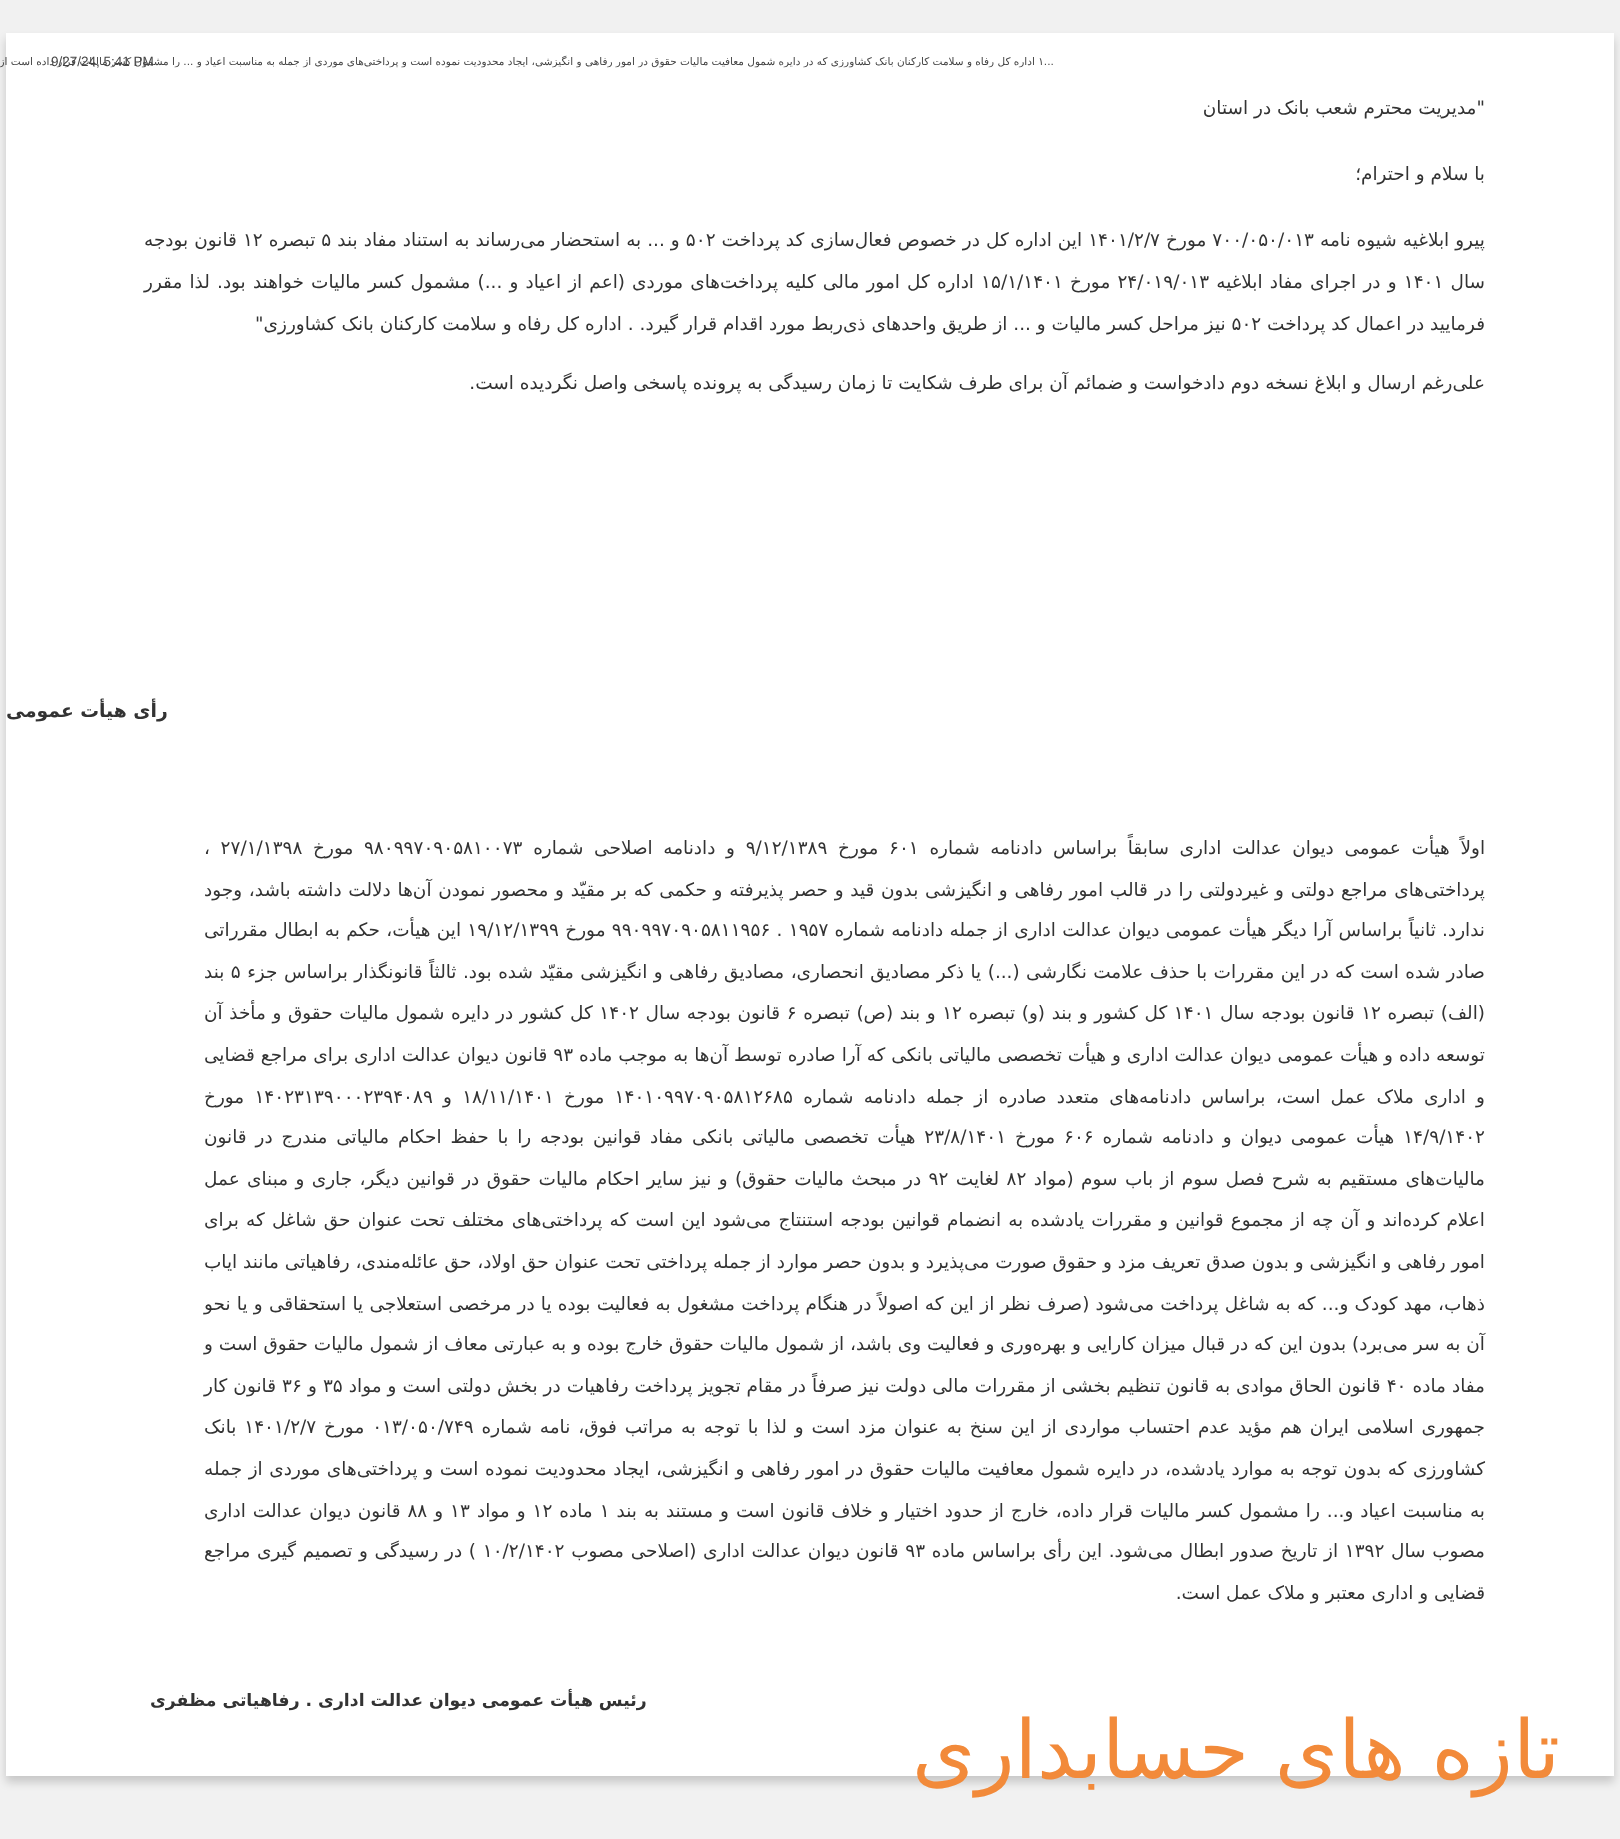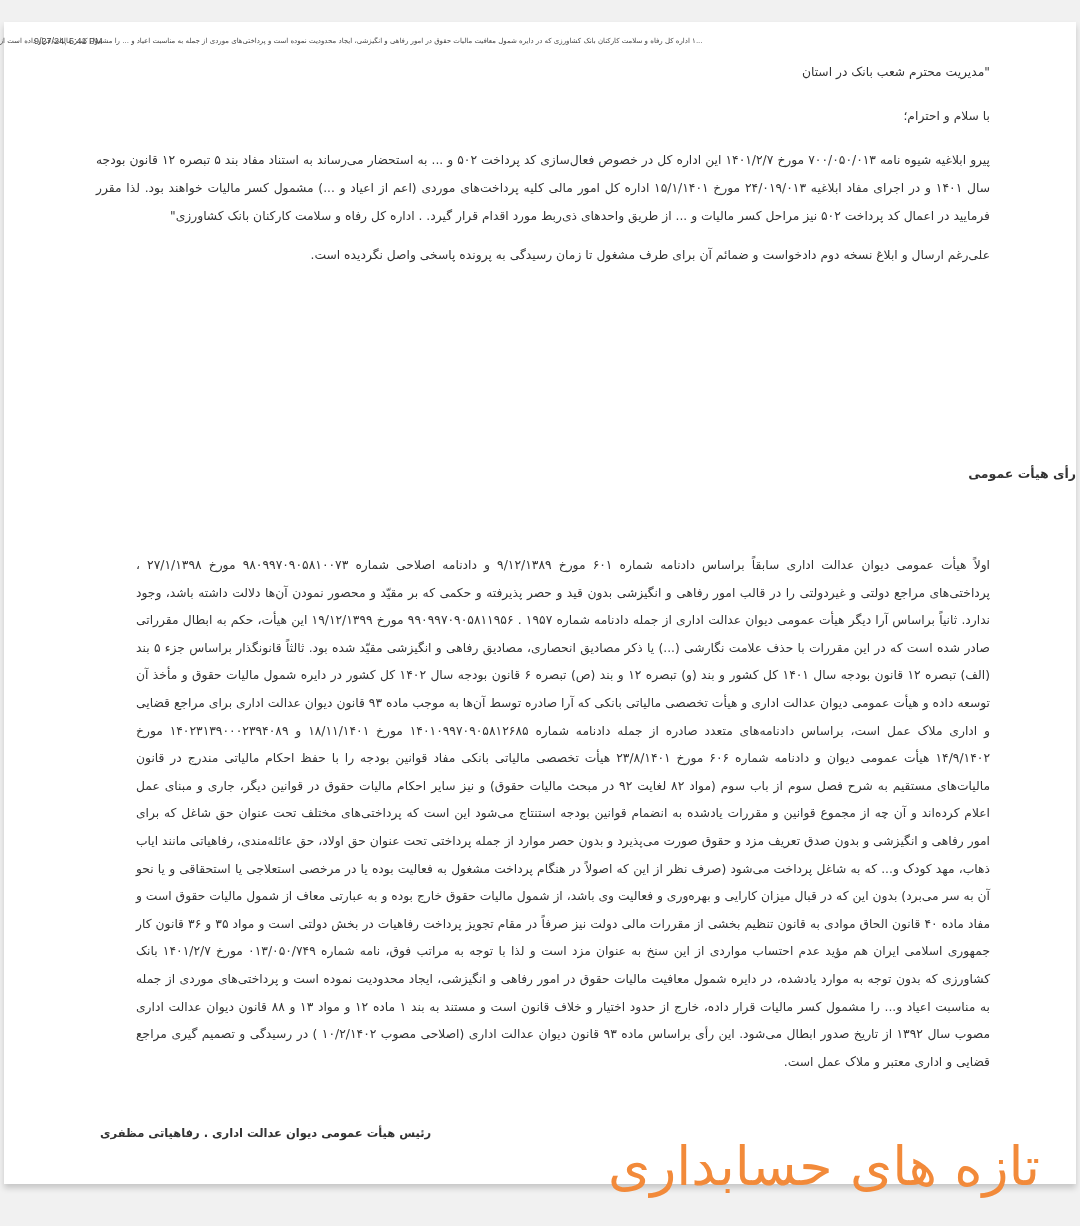--- a/index.html
+++ b/index.html
@@ -77,21 +77,21 @@
     .p-subject { margin-top: 16px !important; }
     .p-greeting { margin-top: 16px !important; }
     .p-body1 { margin-top: 16px !important; }
     .p-body2 { margin-top: 11px !important; }
     .p-body3 { margin-top: 10px !important; }
     .heading {
       position: absolute;
       top: 444px;
       left: 0;
       width: 1072px;
-      text-align: right;
+      text-align: left;
       direction: rtl;
       font-weight: bold;
       font-size: 12.5px;
       color: #333;
     }
     .verdict {
       position: absolute;
       right: 86px;
       left: 92px;
       top: 530px;
@@ -133,21 +133,21 @@
 
   <div class="print-header">
     <span class="print-date">9/27/24, 5:41 PM</span>
     <span class="print-title">...۱ اداره کل رفاه و سلامت کارکنان بانک کشاورزی که در دایره شمول معافیت مالیات حقوق در امور رفاهی و انگیزشی، ایجاد محدودیت نموده است و پرداختی‌های موردی از جمله به مناسبت اعیاد و ... را مشمول کسر مالیات قرار داده است از تاریخ تصویب ابطال شد</span>
   </div>
 
   <div class="content">
     <p class="p-salutation">"مدیریت محترم شعب بانک در استان</p>
     <p class="p-greeting">با سلام و احترام؛</p>
     <p class="p-body1">پیرو ابلاغیه شیوه نامه ۷۰۰/۰۵۰/۰۱۳ مورخ ۱۴۰۱/۲/۷ این اداره کل در خصوص فعال‌سازی کد پرداخت ۵۰۲ و ... به استحضار می‌رساند به استناد مفاد بند ۵ تبصره ۱۲ قانون بودجه سال ۱۴۰۱ و در اجرای مفاد ابلاغیه ۲۴/۰۱۹/۰۱۳ مورخ ۱۵/۱/۱۴۰۱ اداره کل امور مالی کلیه پرداخت‌های موردی (اعم از اعیاد و ...) مشمول کسر مالیات خواهند بود. لذا مقرر فرمایید در اعمال کد پرداخت ۵۰۲ نیز مراحل کسر مالیات و ... از طریق واحدهای ذی‌ربط مورد اقدام قرار گیرد. . اداره کل رفاه و سلامت کارکنان بانک کشاورزی"</p>
-    <p class="p-body2">علی‌رغم ارسال و ابلاغ نسخه دوم دادخواست و ضمائم آن برای طرف مشغول تا زمان رسیدگی به پرونده پاسخی واصل نگردیده است.</p>
+    <p class="p-body2">علی‌رغم ارسال و ابلاغ نسخه دوم دادخواست و ضمائم آن برای طرف شکایت تا زمان رسیدگی به پرونده پاسخی واصل نگردیده است.</p>
   </div>
 
   <div class="heading">رأی هیأت عمومی</div>
 
   <div class="verdict">اولاً هیأت عمومی دیوان عدالت اداری سابقاً براساس دادنامه شماره ۶۰۱ مورخ ۹/۱۲/۱۳۸۹ و دادنامه اصلاحی شماره ۹۸۰۹۹۷۰۹۰۵۸۱۰۰۷۳ مورخ ۲۷/۱/۱۳۹۸ ، پرداختی‌های مراجع دولتی و غیردولتی را در قالب امور رفاهی و انگیزشی بدون قید و حصر پذیرفته و حکمی که بر مقیّد و محصور نمودن آن‌ها دلالت داشته باشد، وجود ندارد. ثانیاً براساس آرا دیگر هیأت عمومی دیوان عدالت اداری از جمله دادنامه شماره ۱۹۵۷ . ۹۹۰۹۹۷۰۹۰۵۸۱۱۹۵۶ مورخ ۱۹/۱۲/۱۳۹۹ این هیأت، حکم به ابطال مقرراتی صادر شده است که در این مقررات با حذف علامت نگارشی (...) یا ذکر مصادیق انحصاری، مصادیق رفاهی و انگیزشی مقیّد شده بود. ثالثاً قانونگذار براساس جزء ۵ بند (الف) تبصره ۱۲ قانون بودجه سال ۱۴۰۱ کل کشور و بند (و) تبصره ۱۲ و بند (ص) تبصره ۶ قانون بودجه سال ۱۴۰۲ کل کشور در دایره شمول مالیات حقوق و مأخذ آن توسعه داده و هیأت عمومی دیوان عدالت اداری و هیأت تخصصی مالیاتی بانکی که آرا صادره توسط آن‌ها به موجب ماده ۹۳ قانون دیوان عدالت اداری برای مراجع قضایی و اداری ملاک عمل است، براساس دادنامه‌های متعدد صادره از جمله دادنامه شماره ۱۴۰۱۰۹۹۷۰۹۰۵۸۱۲۶۸۵ مورخ ۱۸/۱۱/۱۴۰۱ و ۱۴۰۲۳۱۳۹۰۰۰۲۳۹۴۰۸۹ مورخ ۱۴/۹/۱۴۰۲ هیأت عمومی دیوان و دادنامه شماره ۶۰۶ مورخ ۲۳/۸/۱۴۰۱ هیأت تخصصی مالیاتی بانکی مفاد قوانین بودجه را با حفظ احکام مالیاتی مندرج در قانون مالیات‌های مستقیم به شرح فصل سوم از باب سوم (مواد ۸۲ لغایت ۹۲ در مبحث مالیات حقوق) و نیز سایر احکام مالیات حقوق در قوانین دیگر، جاری و مبنای عمل اعلام کرده‌اند و آن چه از مجموع قوانین و مقررات یادشده به انضمام قوانین بودجه استنتاج می‌شود این است که پرداختی‌های مختلف تحت عنوان حق شاغل که برای امور رفاهی و انگیزشی و بدون صدق تعریف مزد و حقوق صورت می‌پذیرد و بدون حصر موارد از جمله پرداختی تحت عنوان حق اولاد، حق عائله‌مندی، رفاهیاتی مانند ایاب ذهاب، مهد کودک و... که به شاغل پرداخت می‌شود (صرف نظر از این که اصولاً در هنگام پرداخت مشغول به فعالیت بوده یا در مرخصی استعلاجی یا استحقاقی و یا نحو آن به سر می‌برد) بدون این که در قبال میزان کارایی و بهره‌وری و فعالیت وی باشد، از شمول مالیات حقوق خارج بوده و به عبارتی معاف از شمول مالیات حقوق است و مفاد ماده ۴۰ قانون الحاق موادی به قانون تنظیم بخشی از مقررات مالی دولت نیز صرفاً در مقام تجویز پرداخت رفاهیات در بخش دولتی است و مواد ۳۵ و ۳۶ قانون کار جمهوری اسلامی ایران هم مؤید عدم احتساب مواردی از این سنخ به عنوان مزد است و لذا با توجه به مراتب فوق، نامه شماره ۰۱۳/۰۵۰/۷۴۹ مورخ ۱۴۰۱/۲/۷ بانک کشاورزی که بدون توجه به موارد یادشده، در دایره شمول معافیت مالیات حقوق در امور رفاهی و انگیزشی، ایجاد محدودیت نموده است و پرداختی‌های موردی از جمله به مناسبت اعیاد و... را مشمول کسر مالیات قرار داده، خارج از حدود اختیار و خلاف قانون است و مستند به بند ۱ ماده ۱۲ و مواد ۱۳ و ۸۸ قانون دیوان عدالت اداری مصوب سال ۱۳۹۲ از تاریخ صدور ابطال می‌شود. این رأی براساس ماده ۹۳ قانون دیوان عدالت اداری (اصلاحی مصوب ۱۰/۲/۱۴۰۲ ) در رسیدگی و تصمیم  گیری مراجع قضایی و اداری معتبر و ملاک عمل است.</div>
 
   <div class="signature">رئیس هیأت عمومی دیوان عدالت اداری . رفاهیاتی مظفری</div>
 
 </div>
 

